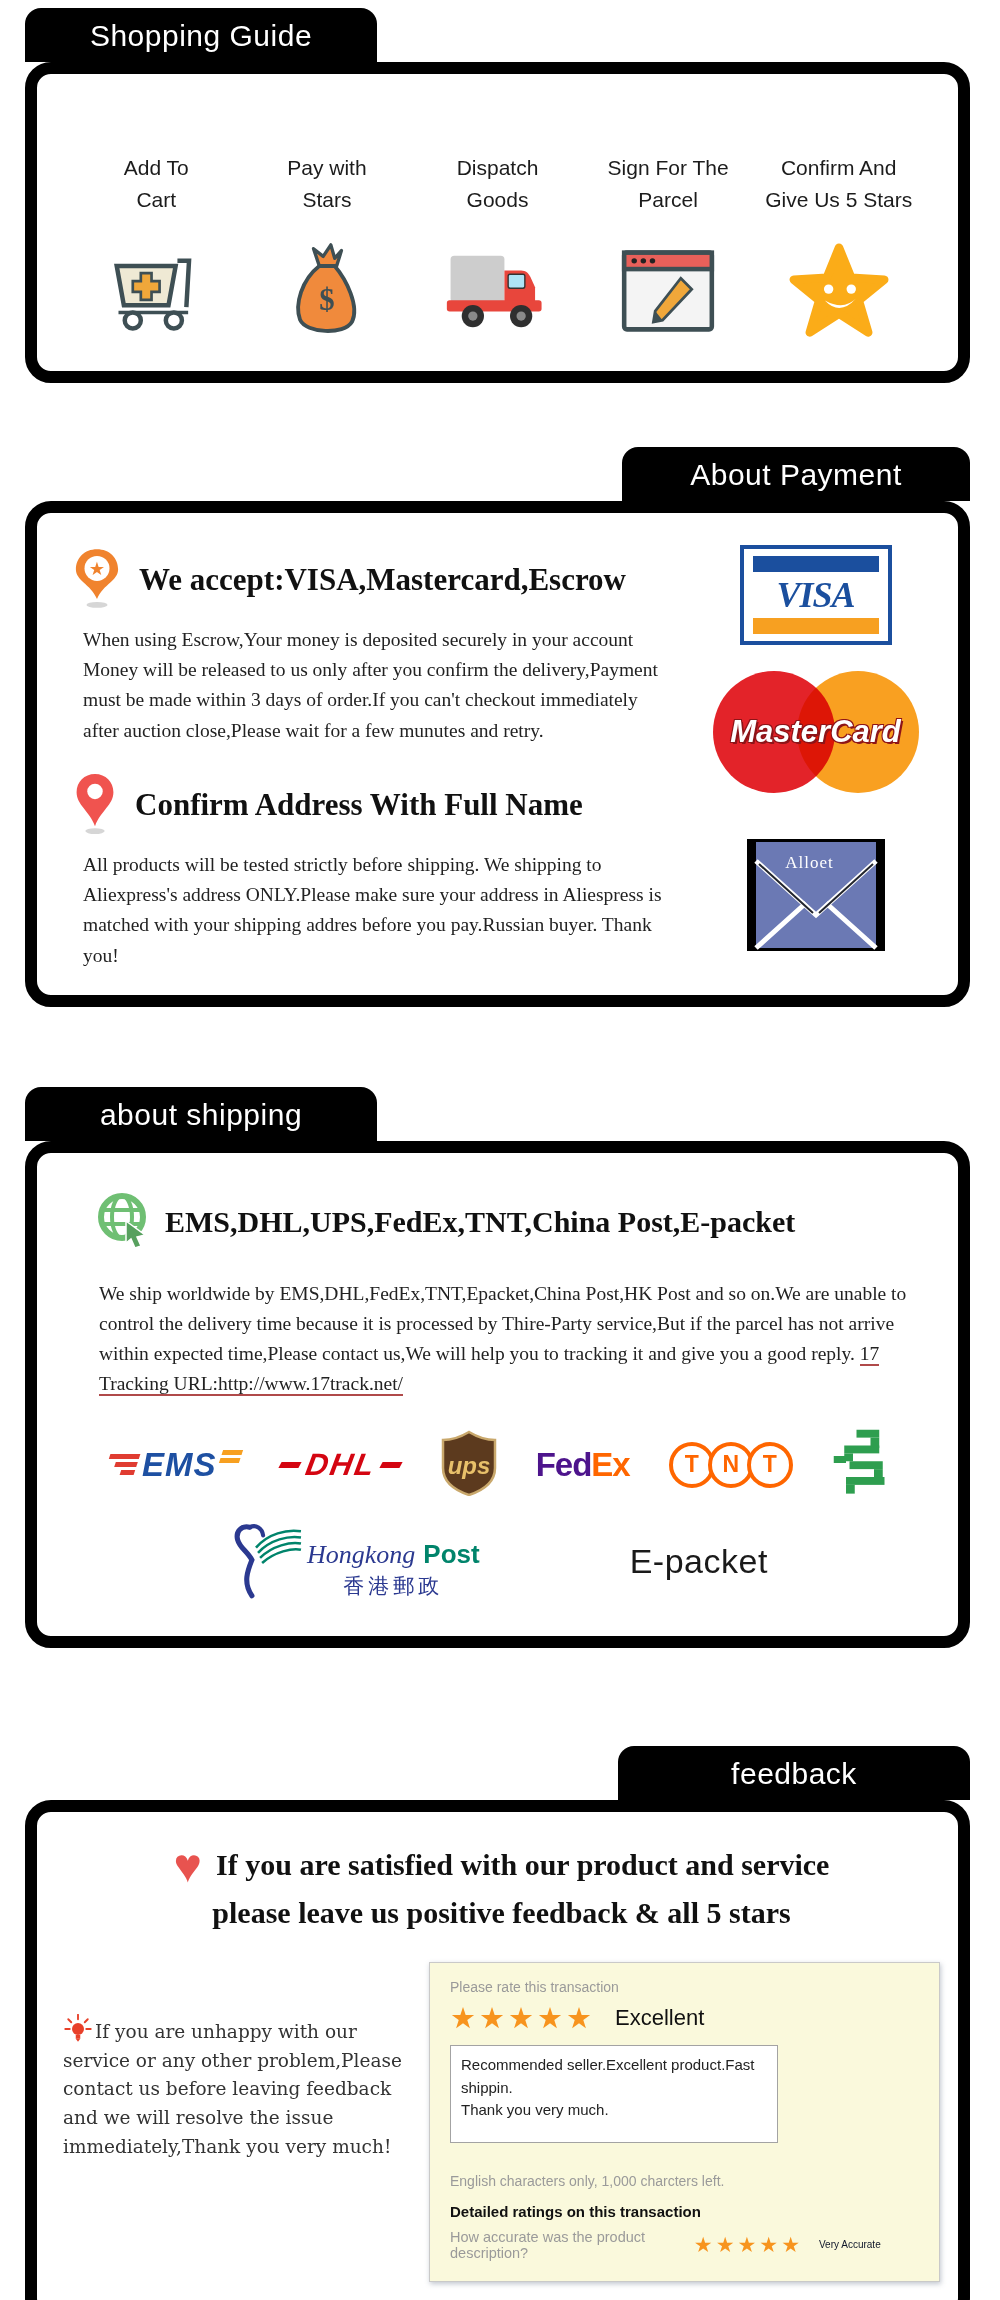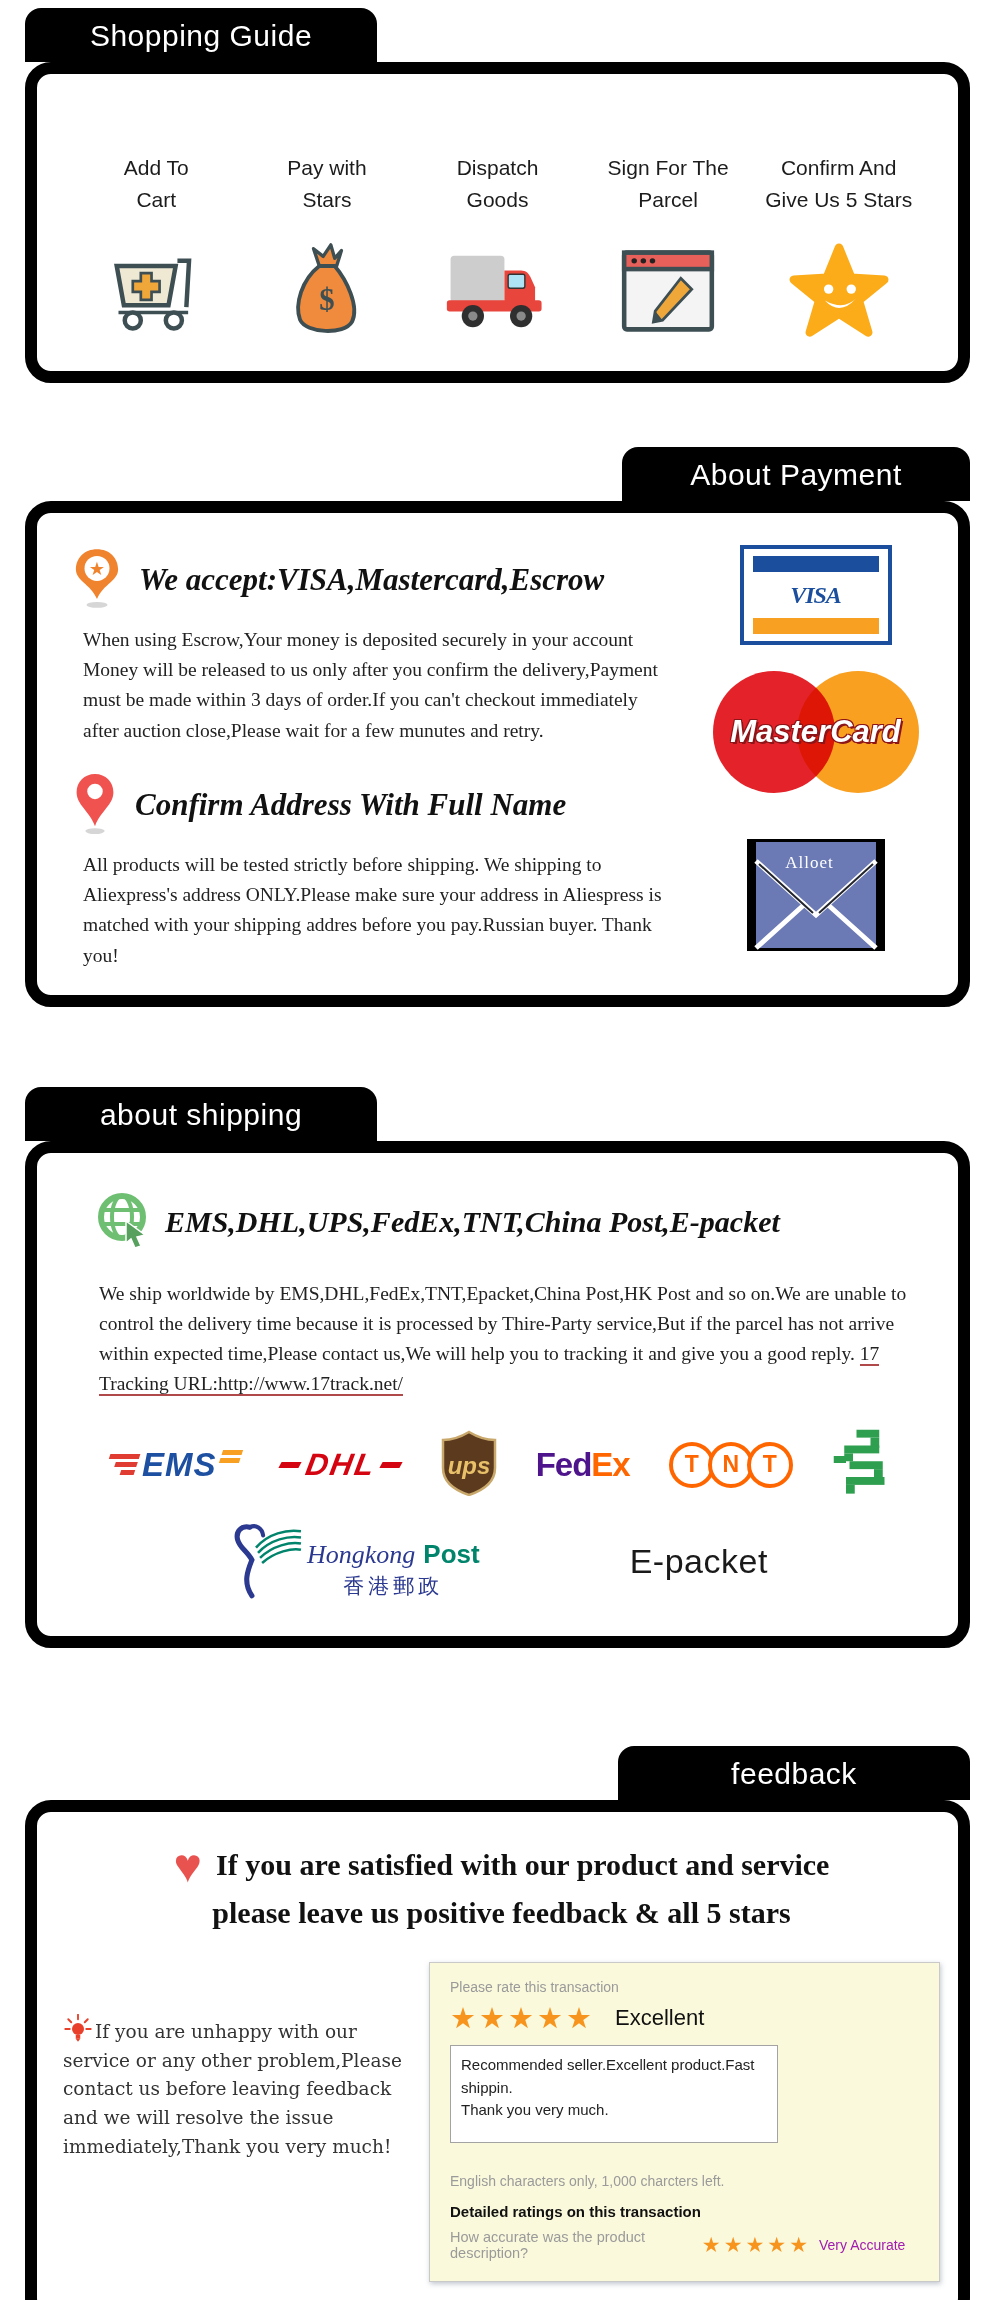--- a/index.html
+++ b/index.html
@@ -26,33 +26,33 @@
   .step-label { margin-top:44px; text-align:center; font-size:21px; color:#1c1c1c; line-height:1.5; }
   .step-icon { margin-top:22px; height:108px; display:flex; align-items:center; justify-content:center; }
 
   
   .s2 { padding-top:64px; }
   .tab-payment { width:348px; }
   .s2 .box { padding:28px 30px 24px 36px; display:flex; }
   .pay-left { flex:1; padding-right:26px; }
   .pay-row { display:flex; align-items:center; gap:18px; margin-top:6px; }
   .pay-row.second { margin-top:26px; }
-  .serif-h { font-family:"Liberation Serif", serif; font-weight:600; font-size:31px; color:#111;font-style:italic; }
+  .serif-h { font-family:"Liberation Serif", serif; font-weight:600; font-size:31px; color:#111; }
   .serif-p { font-family:"Liberation Serif", serif; font-size:19.5px; color:#222;
              line-height:1.55; margin-top:12px; padding-left:10px; }
   .pay-right { width:225px; display:flex; flex-direction:column; align-items:center; }
 
   .visa-card { width:152px; height:100px; border:4px solid #1b4f9e; background:#fff;
                display:flex; flex-direction:column; justify-content:space-between;
                padding:7px 9px; margin-top:4px; }
   .visa-bar { height:16px; }
   .visa-bar.top { background:#1b4f9e; }
   .visa-bar.bottom { background:#f7a021; }
   .visa-word { font-family:"Liberation Serif", serif; font-style:italic; font-weight:bold;
-               font-size:24px; color:#1b4f9e; text-align:center; letter-spacing:-1px; line-height:1; }
+               font-size:36px; color:#1b4f9e; text-align:center; letter-spacing:-1px; line-height:1; }
 
   .mc { position:relative; width:206px; height:126px; margin-top:24px; }
   .mc-red, .mc-yellow { position:absolute; top:2px; width:122px; height:122px; border-radius:50%; }
   .mc-red { left:0; background:#e32329; }
   .mc-yellow { right:0; background:#f9a021; mix-blend-mode:multiply; }
   .mc-word { position:absolute; left:0; right:0; top:45px; text-align:center; z-index:2;
              font-style:italic; font-weight:bold; font-size:31px; color:#fff;
              text-shadow:2px 2px 0 #8d1418, -1px -1px 0 #8d1418, 1px -1px 0 #8d1418, -1px 1px 0 #8d1418; }
 
   .envelope { position:relative; width:138px; height:112px; margin-top:44px; }
@@ -119,21 +119,21 @@
   .stars { color:#f7941e; letter-spacing:3px; white-space:nowrap; }
   .stars.big { font-size:29px; }
   .stars.row { font-size:21px; }
   .excellent { font-size:22px; color:#111; margin-left:20px; }
   .comment-box { width:70%; background:#fff; border:1px solid #a3a3a3; margin-top:10px;
                  padding:8px 10px 20px; font-size:15px; color:#222; line-height:1.5; }
   .chars-note { margin-top:30px; }
   .detail-h { font-size:15px; font-weight:bold; color:#111; margin-top:14px; }
   .rate-row { display:flex; align-items:center; margin-top:9px; }
   .rate-q { flex:1; font-size:14.5px; color:#9a9a9a; }
-  .rate-a { width:100px; font-size:14px; color:#a21caf; margin-left:8px; }
+  .rate-a { width:100px; font-size:10px; color:#0f172a; margin-left:16px; }
 </style>
 </head>
 <body>
 
 <div class="page">
 
   <div class="section s1">
     <div class="tab">Shopping Guide</div>
     <div class="box">
 

